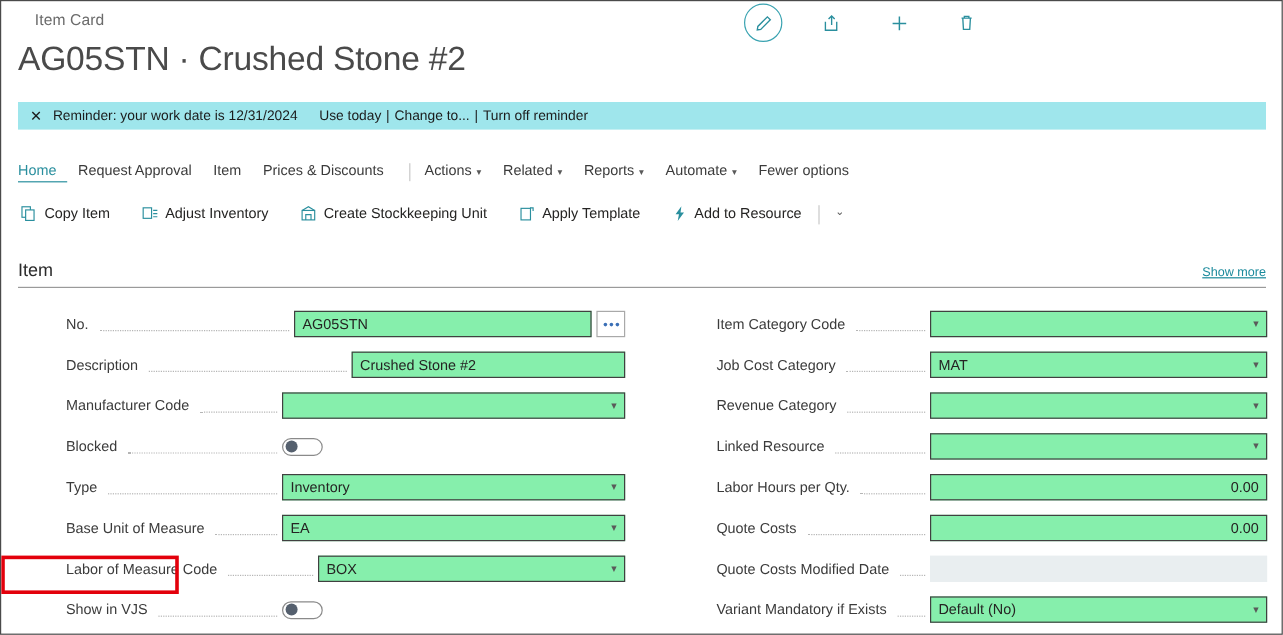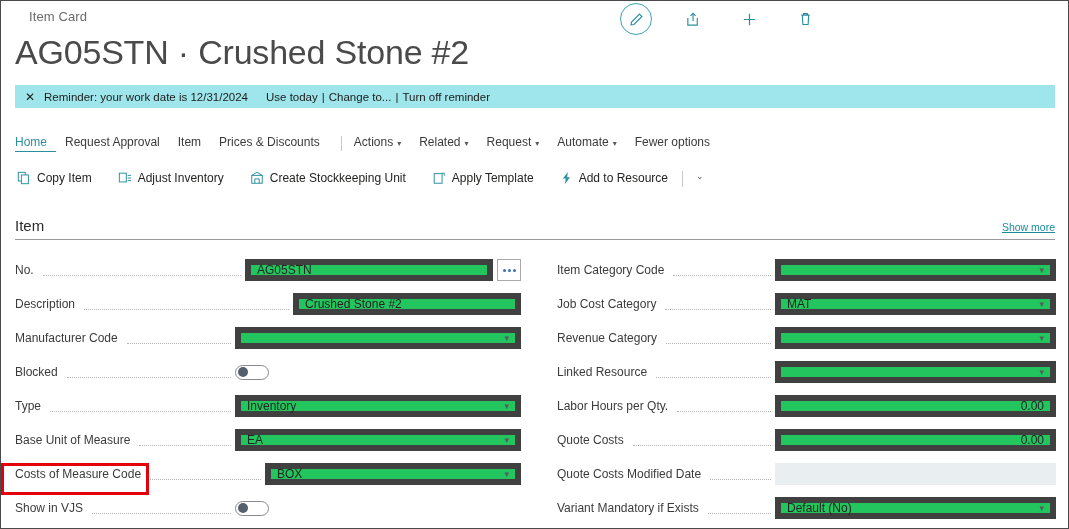--- a/index.html
+++ b/index.html
@@ -32,21 +32,21 @@
     width: 30px; height: 30px;
     display: flex; align-items: center; justify-content: center;
     color: #2a8f9e; cursor: pointer;
   }
   .icon-btn.circled {
     border: 1.4px solid #3aa3b1; border-radius: 50%;
     width: 32px; height: 32px;
   }
   .page-title {
     position: absolute; left: 14px; top: 32px;
-    font-size: 34px; font-weight: 400; color: #4a4a4a;
+    font-size: 28px; font-weight: 400; color: #4a4a4a;
     letter-spacing: -.2px; white-space: nowrap;
   }
 
   
   .reminder {
     position: absolute; left: 14px; top: 84px;
     width: 1040px; height: 23px;
     background: #9fe6ec;
     display: flex; align-items: center;
     font-size: 11.5px; color: #1b1b1b;
@@ -101,37 +101,37 @@
 
   
   .form { position: absolute; left: 0; top: 252px; width: 1069px; }
   .col { position: absolute; top: 0; }
   .col-left  { left: 14px;  width: 506px; }
   .col-right { left: 556px; width: 499px; }
 
   .field {
     position: relative;
     height: 34px;
-    display: flex; align-items: center;
+    display: flex; align-items: center; margin-left: 40px;
   }
   .flabel {
     font-size: 12px; color: #3b3b3b; white-space: nowrap;
     flex: 0 0 auto; padding-right: 5px;
     position: relative; z-index: 2; background: #fff;
   }
   .leader {
     flex: 1 1 auto; height: 1px; margin: 0 4px;
     border-bottom: 1px dotted #b5b5b5;
     position: relative; top: 5px;
   }
   .fctl { flex: 0 0 auto; display: flex; align-items: center; }
 
   .inp {
-    height: 22px; background: #22c55e;
-    border: 6px solid #404040;
+    height: 22px; background: #86efac;
+    border: 1px solid #404040;
     font-size: 12px; color: #252423;
     display: flex; align-items: center;
     padding: 0 6px; white-space: nowrap;
   }
   .inp.num { justify-content: flex-end; padding-left: 24px; }
   .inp.disabled { background: #e9eef0; border: none; }
   .dropdown { position: relative; padding-right: 22px; }
   .dropdown .dchev {
     position: absolute; right: 6px; top: 50%;
     transform: translateY(-50%);
@@ -213,21 +213,21 @@
   </div>
 
   <div class="tabs">
     <div class="tab active"><span>Home</span></div>
     <div class="tab"><span>Request Approval</span></div>
     <div class="tab"><span>Item</span></div>
     <div class="tab"><span>Prices &amp; Discounts</span></div>
     <div class="tab-sep"></div>
     <div class="tab"><span>Actions</span><span class="chev">▾</span></div>
     <div class="tab"><span>Related</span><span class="chev">▾</span></div>
-    <div class="tab"><span>Request</span><span class="chev">▾</span></div>
+    <div class="tab"><span>Reports</span><span class="chev">▾</span></div>
     <div class="tab"><span>Automate</span><span class="chev">▾</span></div>
     <div class="tab"><span>Fewer options</span></div>
   </div>
 
   <div class="ribbon">
     <div class="ract">
       <span>
         <svg width="14" height="14" viewBox="0 0 16 16" fill="none" stroke="#2a8f9e" stroke-width="1.1">
           <rect x="1.5" y="1.5" width="8" height="10"></rect>
             <rect x="5" y="4.5" width="8" height="10" fill="#fff"></rect>
@@ -344,21 +344,21 @@
         <span class="leader"></span>
         <span class="fctl">
           <span class="inp dropdown" style="width:286px">
             <span>EA</span>
             <span class="dchev">▾</span>
           </span>
         </span>
       </div>
 
       <div class="field">
-        <span class="flabel">Costs of Measure Code</span>
+        <span class="flabel">Labor of Measure Code</span>
         <span class="leader"></span>
         <span class="fctl">
           <span class="inp dropdown" style="width:256px">
             <span>BOX</span>
             <span class="dchev">▾</span>
           </span>
         </span>
       </div>
 
       <div class="field">

